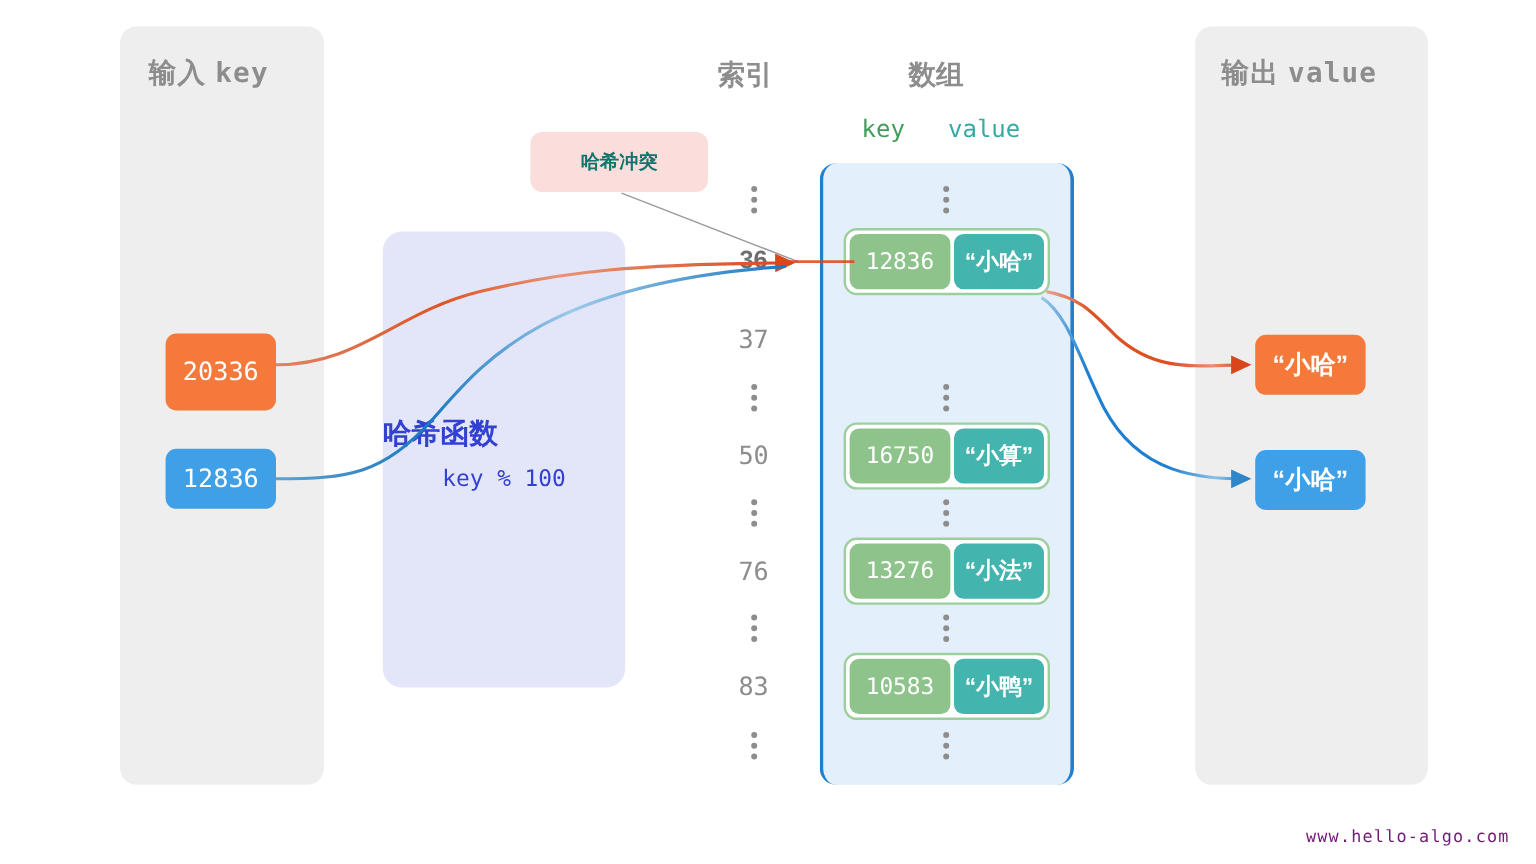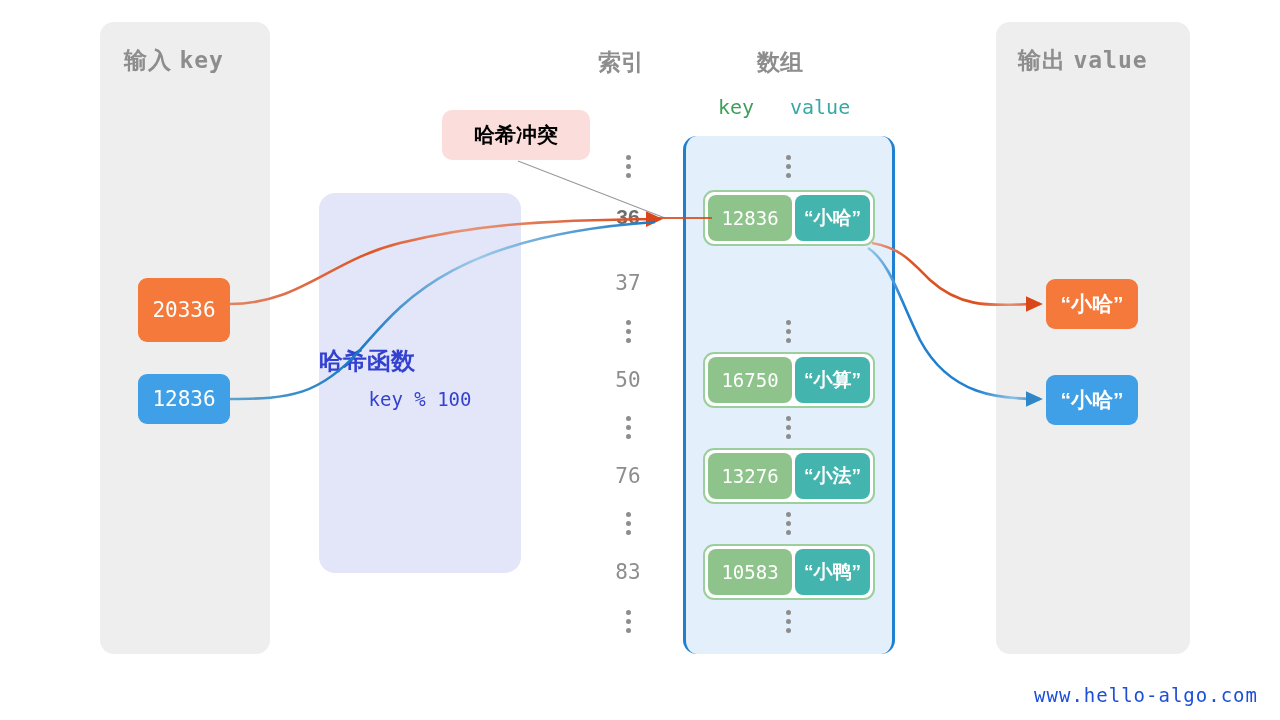--- a/index.html
+++ b/index.html
@@ -83,22 +83,22 @@
     position: absolute;
     left: 442px;
     top: 110px;
     width: 148px;
     height: 50px;
     background: #fbdedb;
     border-radius: 10px;
     display: flex;
     align-items: center;
     justify-content: center;
-    color: #000000;
-    font-size: 21px;
+    color: #0f766e;
+    font-size: 16px;
     font-weight: bold;
   }
 
   
   .col-head {
     position: absolute;
     color: #8d8d8d;
     font-weight: bold;
     font-size: 23px;
     white-space: nowrap;
@@ -212,22 +212,22 @@
     width: 1280px;
     height: 720px;
     pointer-events: none;
   }
 
   
   #watermark {
     position: absolute;
     right: 22px;
     bottom: 14px;
-    color: #1d4ed8;
-    font-size: 19px;
+    color: #701a75;
+    font-size: 14px;
     letter-spacing: 1px;
     font-family: "DejaVu Sans Mono", "Liberation Mono", monospace;
     text-align: right;
   }
 </style>
 </head>
 <body>
 
 <div id="stage">
 

